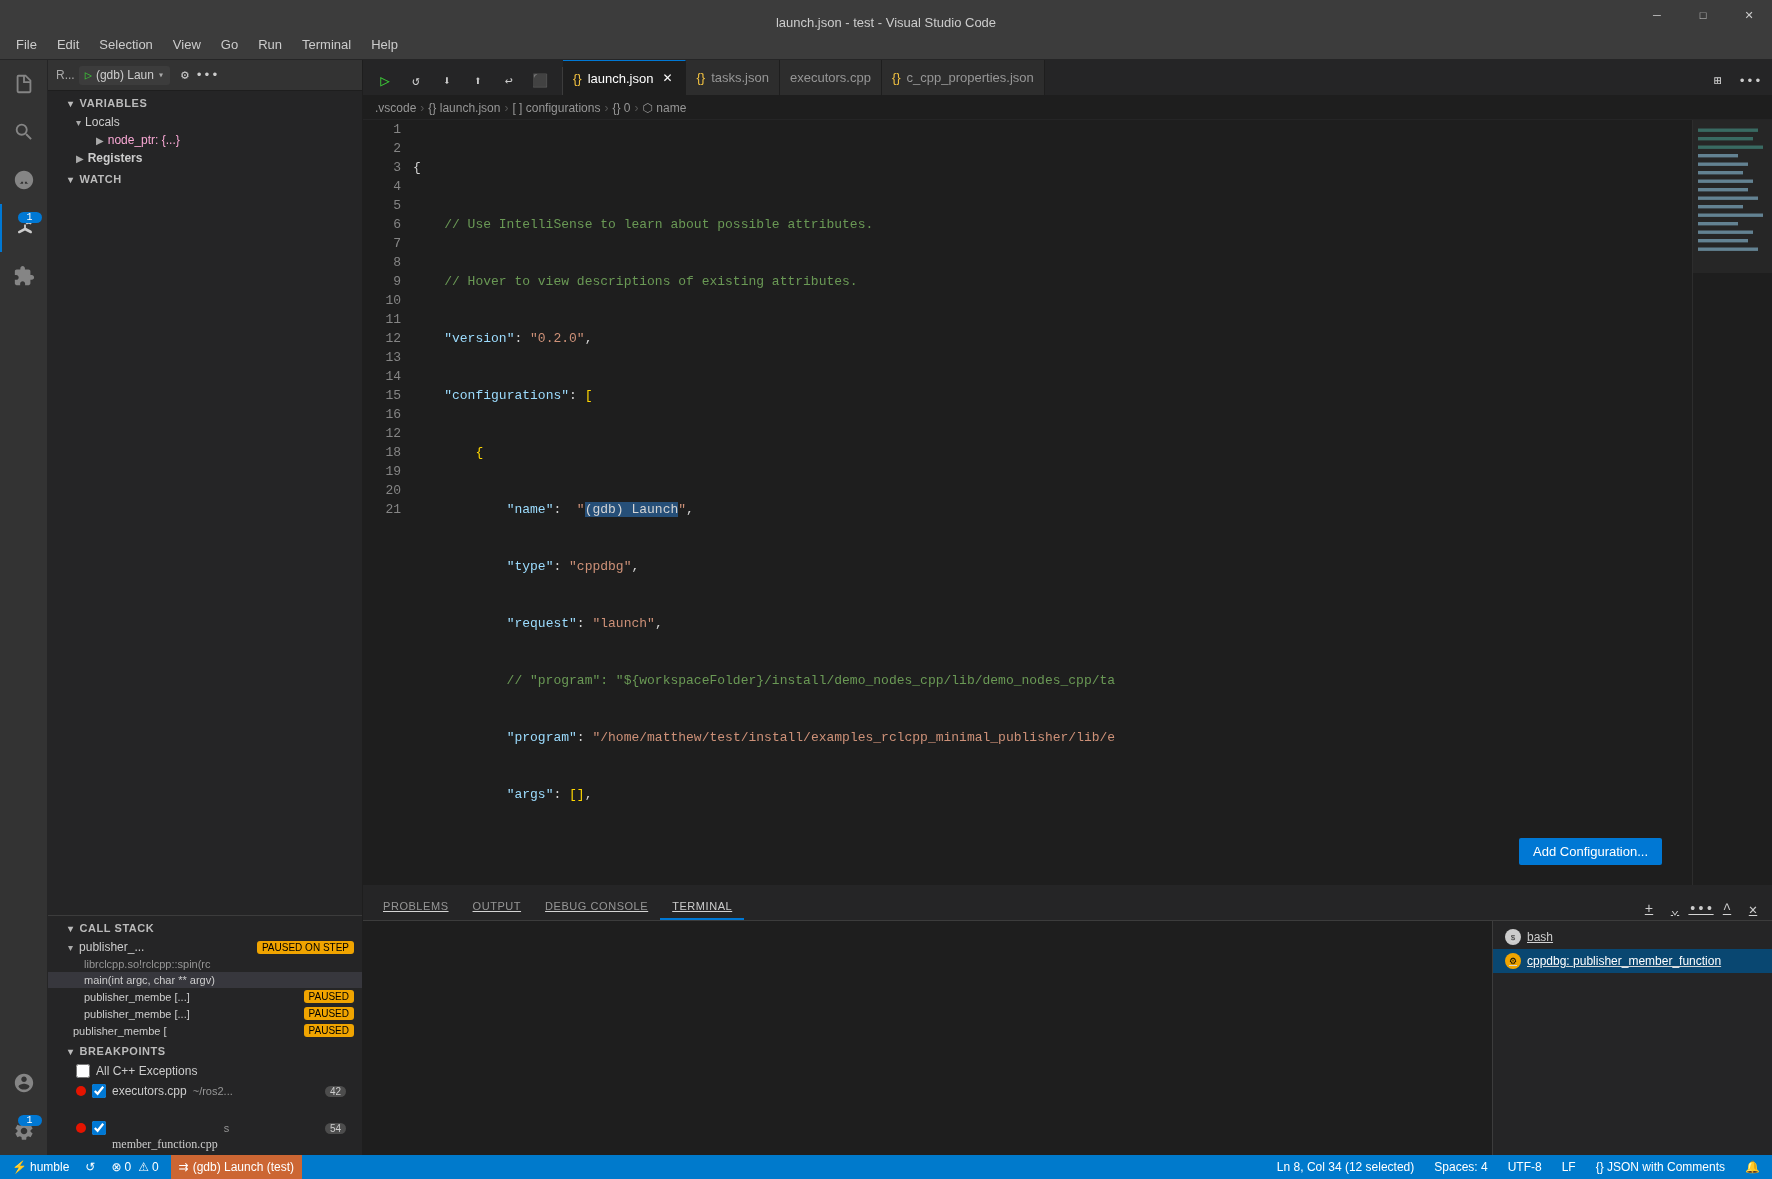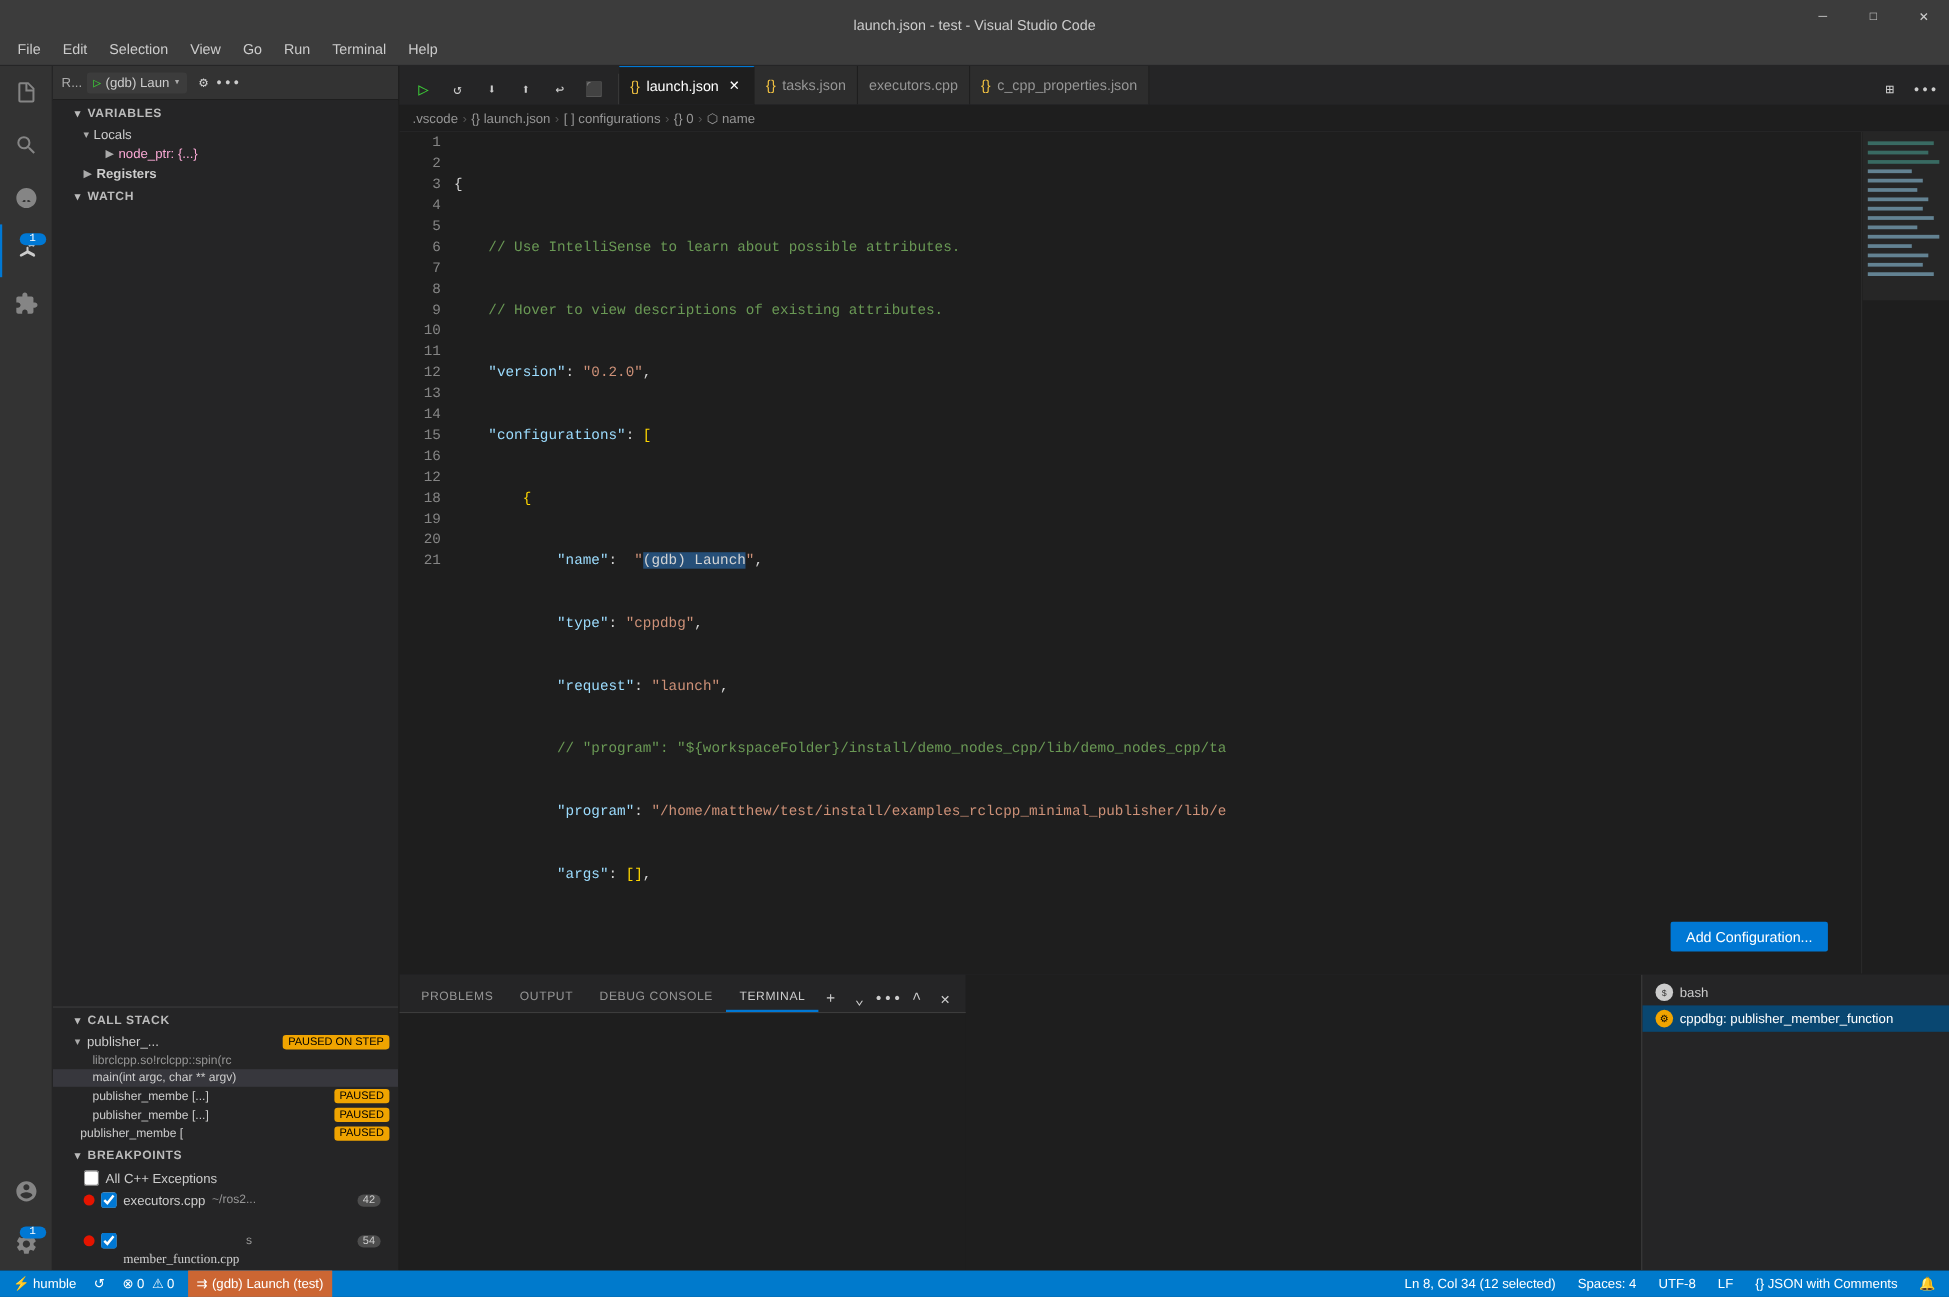--- a/index.html
+++ b/index.html
@@ -378,22 +378,23 @@
       cursor: pointer;
       white-space: nowrap;
     }
 
     
     .bottom-panel {
       height: 270px;
       background: #1e1e1e;
       border-top: 1px solid #252526;
       display: flex;
-      flex-direction: row;
-      flex-shrink: 0;
+      flex-direction: column;
+      flex-shrink: 0;
+      text-decoration: underline;
     }
     .panel-tabs {
       height: 35px;
       display: flex;
       align-items: flex-end;
       border-bottom: 1px solid #3c3c3c;
       background: #252526;
       padding: 0 8px;
       flex-shrink: 0;
     }

